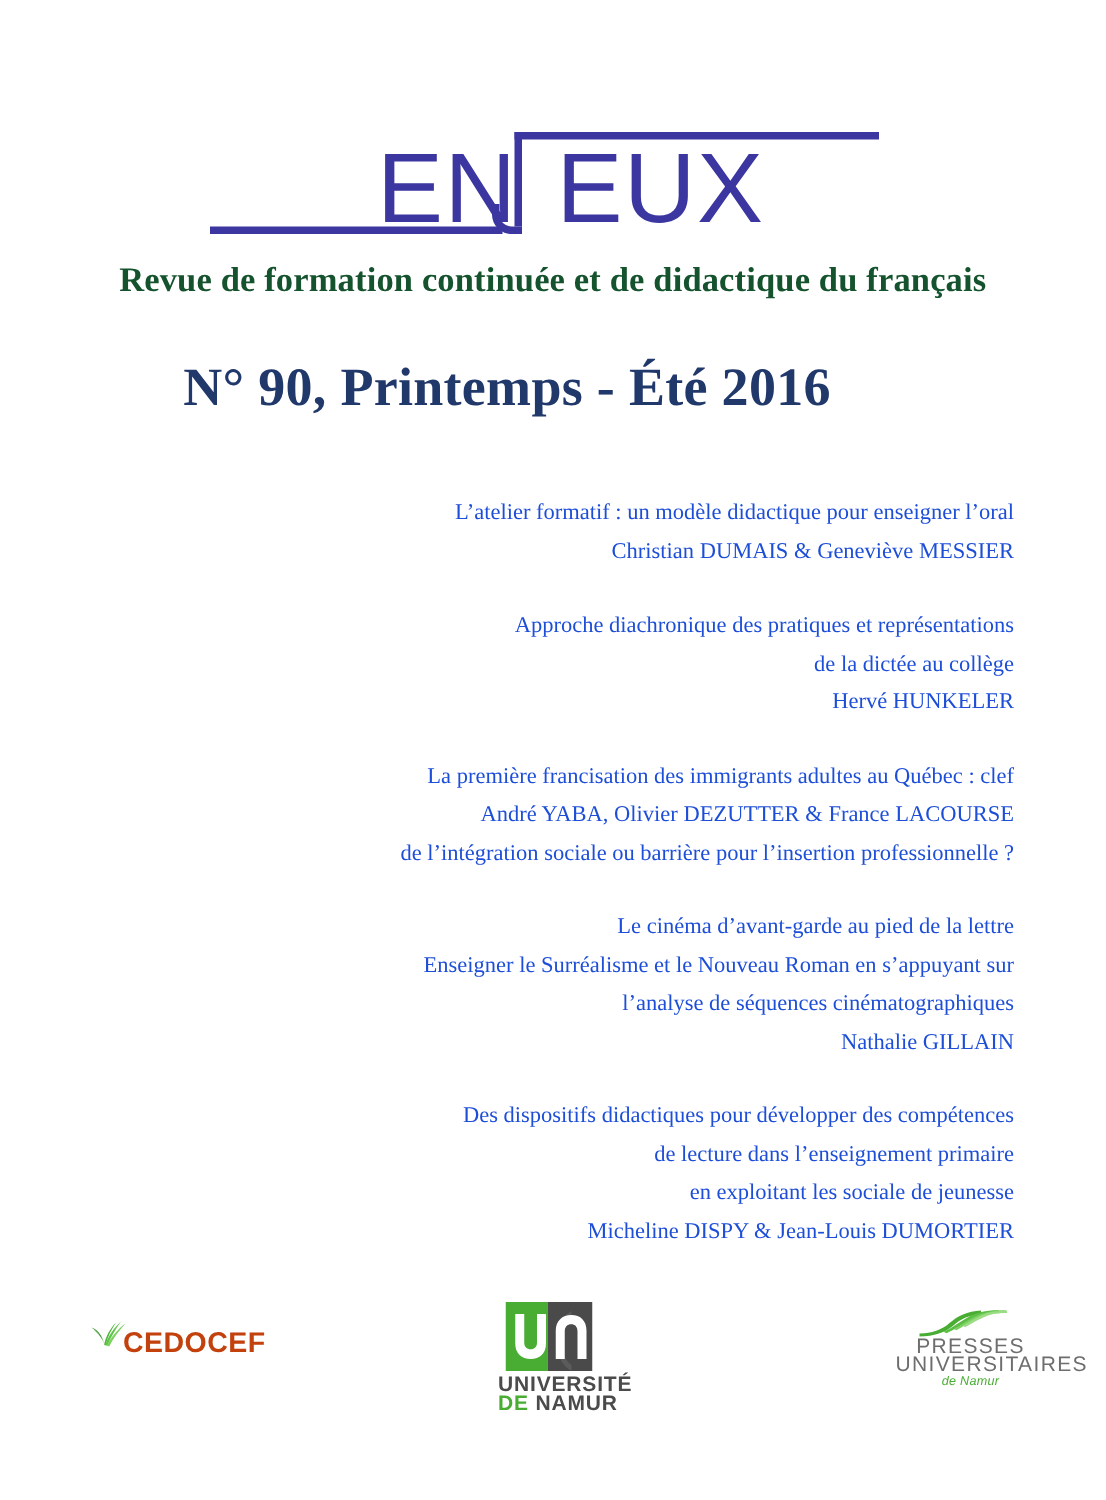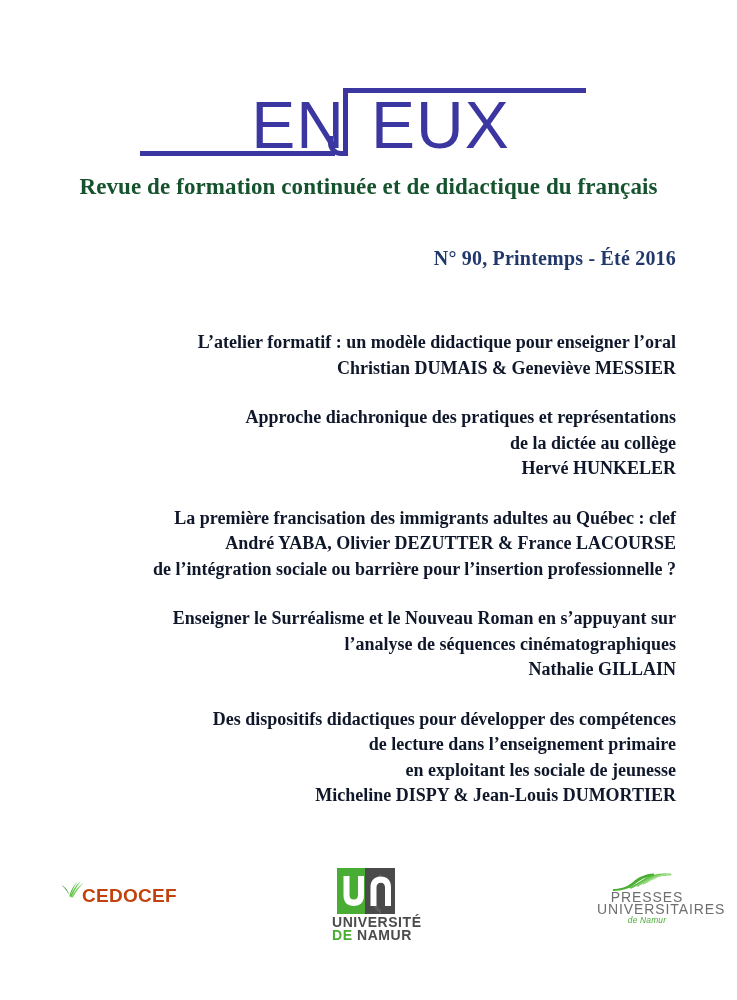--- a/index.html
+++ b/index.html
@@ -107,42 +107,41 @@
     color: #14532d;
     letter-spacing: 0.1px;
   }
 
   
   .issue-line {
     position: absolute;
     left: 0;
     top: 241px;
     width: 676px;
-    text-align: right;
-    font-size: 20px;
+    text-align: center;
+    font-size: 36px;
     line-height: 34px;
     font-weight: 700;
     color: #21386B;
     letter-spacing: 0.2px;
   }
 
   
   .toc {
     position: absolute;
     left: 0;
     top: 330px;
     width: 676px;
   }
   .toc-entry {
     text-align: right;
-    color: #0f172a;
-    font-size: 18px;
+    color: #1d4ed8;
+    font-size: 15px;
     line-height: 25.5px;
     margin-bottom: 24px;
-    font-weight: bold;
   }
   .toc-entry:last-child { margin-bottom: 16px; }
   .toc-line { display: block; white-space: nowrap; }
 
   
   .footer {
     position: absolute;
     left: 0;
     top: 862px;
     width: 737px;
@@ -278,20 +277,21 @@
         <span class="toc-line">Approche diachronique des pratiques et représentations</span>
         <span class="toc-line">de la dictée au collège</span>
         <span class="toc-line">Hervé HUNKELER</span>
       </div>
       <div class="toc-entry">
         <span class="toc-line">La première francisation des immigrants adultes au Québec : clef</span>
         <span class="toc-line">André YABA, Olivier DEZUTTER &amp; France LACOURSE</span>
         <span class="toc-line">de l’intégration sociale ou barrière pour l’insertion professionnelle ?</span>
       </div>
       <div class="toc-entry">
+        <span class="toc-line">Le cinéma d’avant-garde au pied de la lettre</span>
         <span class="toc-line">Enseigner le Surréalisme et le Nouveau Roman en s’appuyant sur</span>
         <span class="toc-line">l’analyse de séquences cinématographiques</span>
         <span class="toc-line">Nathalie GILLAIN</span>
       </div>
       <div class="toc-entry">
         <span class="toc-line">Des dispositifs didactiques pour développer des compétences</span>
         <span class="toc-line">de lecture dans l’enseignement primaire</span>
         <span class="toc-line">en exploitant les sociale de jeunesse</span>
         <span class="toc-line">Micheline DISPY &amp; Jean-Louis DUMORTIER</span>
       </div>

